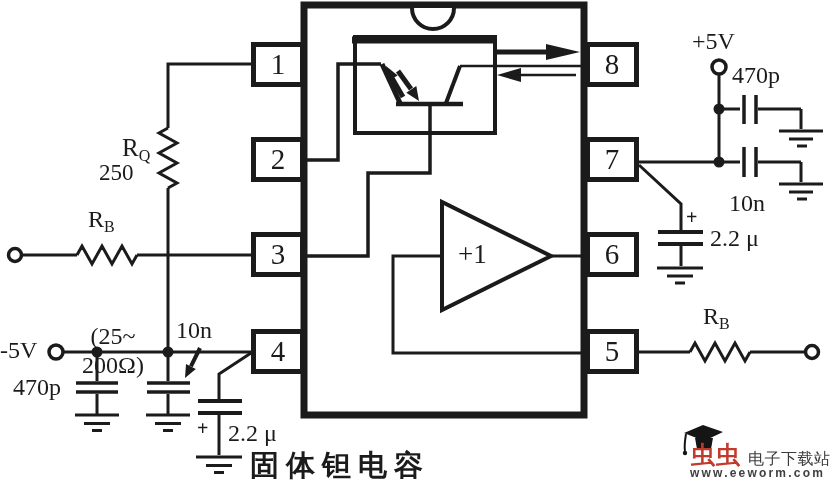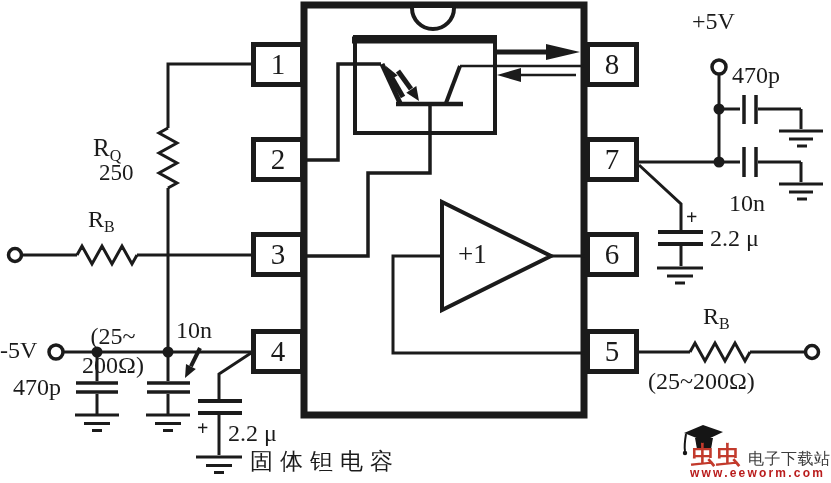--- a/index.html
+++ b/index.html
@@ -13,21 +13,21 @@
     position:absolute;width:54px;height:45px;box-sizing:border-box;
     border:5px solid #1b1b1b;background:#fff;
     display:flex;align-items:center;justify-content:center;
     font-size:29px;line-height:1;
   }
   .lbl{position:absolute;font-size:24px;line-height:1.15;white-space:pre-line;}
   .lbl .sub{font-size:16px;vertical-align:-5px;}
   .center{text-align:center;margin-top:48px;}
   .plus-sign{font-size:20px;font-weight:bold;}
   .gain{font-size:27px;}
-  .cjk{font-size:23px;letter-spacing:7px;font-weight:400;}
+  .cjk{font-size:29px;letter-spacing:7px;font-weight:700;}
   
   #watermark{position:absolute;left:676px;top:418px;width:155px;height:65px;}
   #wm-cap{position:absolute;left:2px;top:2px;}
   #wm-brand{position:absolute;left:15px;top:21px;font-size:24px;font-weight:bold;
     font-family:"Liberation Sans",sans-serif;letter-spacing:1px;}
   #wm-site{position:absolute;left:72px;top:31px;font-size:16px;font-weight:normal;
     font-family:"Liberation Sans",sans-serif;letter-spacing:0.5px;}
   #wm-url{position:absolute;left:14px;top:48px;font-size:12px;font-weight:bold;
     font-family:"Liberation Sans",sans-serif;letter-spacing:2.2px;}
 </style>
@@ -196,45 +196,44 @@
     </div>
   <div class="pinbox" style="left:585px;top:232px">
       <span>6</span>
     </div>
   <div class="pinbox" style="left:585px;top:329px">
       <span>5</span>
     </div>
 
   <div class="lbl gain" style="left:458px;top:239px">+1</div>
 
-  <div class="lbl" style="left:93px;top:134px;font-size:25px"><span>R</span><span class="sub">Q</span></div>
+  <div class="lbl" style="left:122px;top:134px;font-size:25px"><span>R</span><span class="sub">Q</span></div>
   <div class="lbl" style="left:99px;top:160px;font-size:23px">250</div>
   <div class="lbl" style="left:88px;top:206px"><span>R</span><span class="sub">B</span></div>
   <div class="lbl center" style="left:58px;top:274px;width:110px;line-height:29px">(25~
 200Ω)</div>
   <div class="lbl" style="left:0px;top:337px">-5V</div>
   <div class="lbl" style="left:13px;top:374px">470p</div>
   <div class="lbl" style="left:176px;top:317px">10n</div>
   <div class="lbl plus-sign" style="left:197px;top:417px">+</div>
   <div class="lbl" style="left:228px;top:420px">2.2 μ</div>
   <div class="lbl cjk" style="left:250px;top:449px">固体钽电容</div>
 
-  <div class="lbl" style="left:692px;top:8px">+5V</div>
+  <div class="lbl" style="left:692px;top:28px">+5V</div>
   <div class="lbl" style="left:732px;top:62px">470p</div>
   <div class="lbl" style="left:729px;top:190px">10n</div>
   <div class="lbl plus-sign" style="left:686px;top:206px">+</div>
   <div class="lbl" style="left:710px;top:225px">2.2 μ</div>
   <div class="lbl" style="left:703px;top:303px"><span>R</span><span class="sub">B</span></div>
-  <div class="lbl" style="left:648px;top:368px">(25~200Ω)</div>
 
   <div id="watermark">
     <svg id="wm-cap" width="50" height="40" viewBox="0 0 50 40">
       <polygon points="6,13 25,5 45,12 26,21" fill="#151515"></polygon>
       <polygon points="17,18 35,18 33,29 19,29" fill="#151515"></polygon>
       <path d="M8 14 C7 20 6 26 7 31" stroke="#151515" stroke-width="2" fill="none"></path>
       <circle cx="7" cy="33" r="2.2" fill="#151515"></circle>
     </svg>
     <div id="wm-brand" style="color:#c23a2c">虫虫</div>
     <div id="wm-site" style="color:#3c3c3c">电子下载站</div>
-    <div id="wm-url" style="color:#b91c1c">www.eeworm.com</div>
+    <div id="wm-url" style="color:#404040">www.eeworm.com</div>
   </div>
 
 </div>
 
 </body></html>

